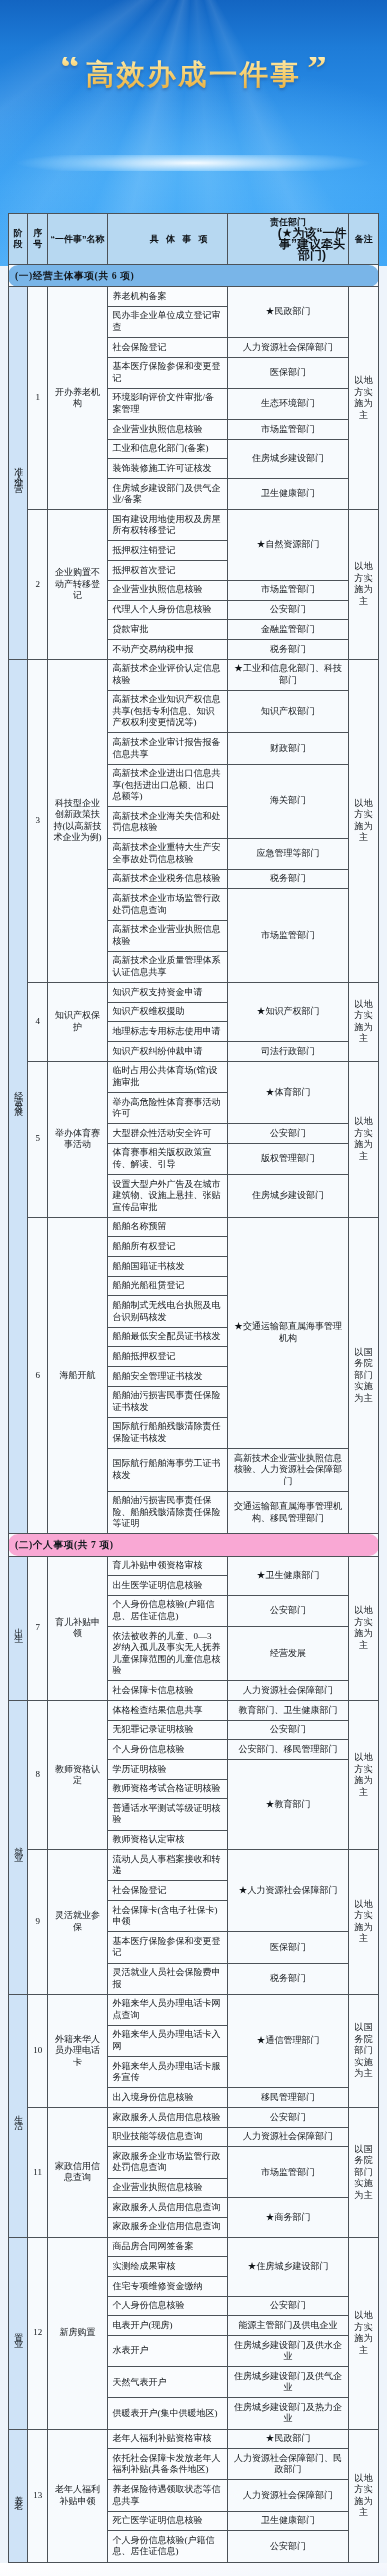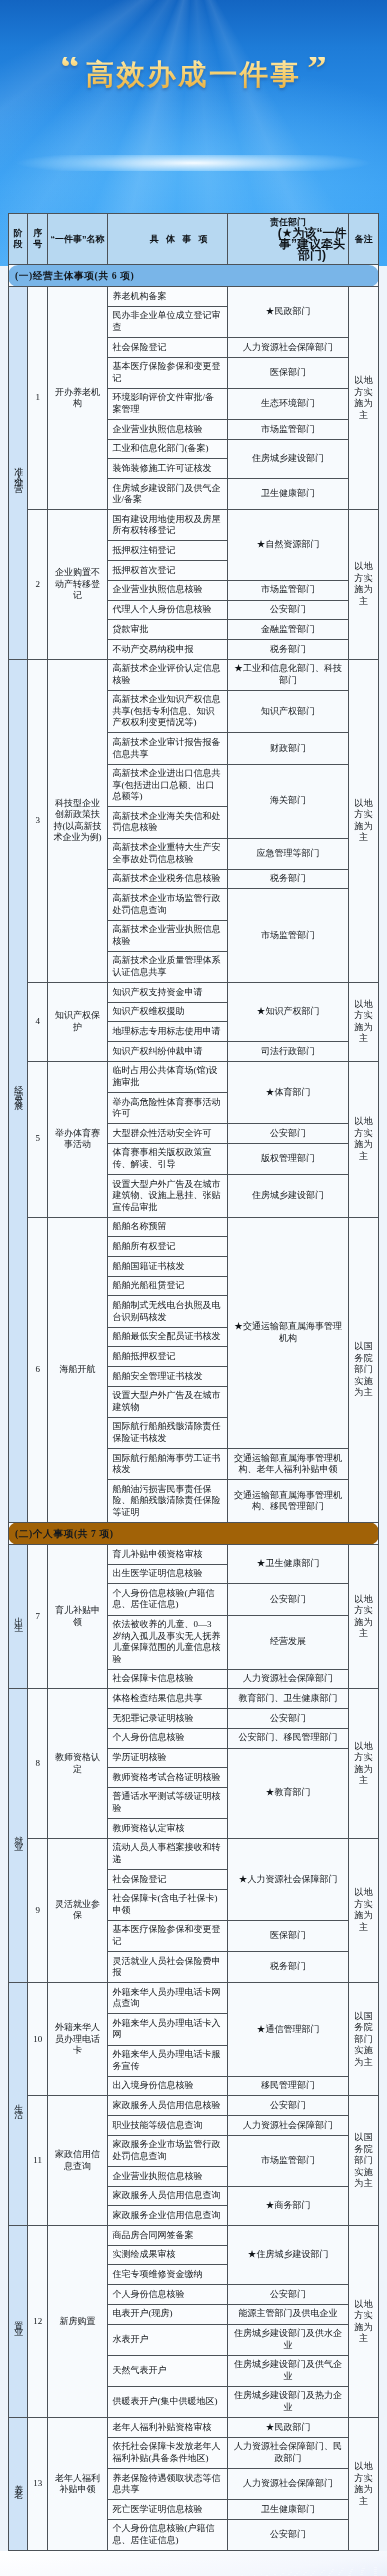--- a/index.html
+++ b/index.html
@@ -309,35 +309,35 @@
           <tr>
             <td class="item-cell">船舶最低安全配员证书核发</td>
           </tr>
           <tr>
             <td class="item-cell">船舶抵押权登记</td>
           </tr>
           <tr>
             <td class="item-cell">船舶安全管理证书核发</td>
           </tr>
           <tr>
-            <td class="item-cell">设置大型户外广告及在城市建筑物</td>
+            <td class="item-cell">船舶油污损害民事责任保险证书核发</td>
           </tr>
           <tr>
             <td class="item-cell">国际航行船舶残骸清除责任保险证书核发</td>
           </tr>
           <tr>
             <td class="item-cell">国际航行船舶海事劳工证书核发</td>
-            <td class="dept-cell" rowspan="1">交通运输部直属海事管理机构、老年人福利补贴申领</td>
+            <td class="dept-cell" rowspan="1">高新技术企业营业执照信息核验、人力资源社会保障部门</td>
           </tr>
           <tr>
             <td class="item-cell">船舶油污损害民事责任保险、船舶残骸清除责任保险等证明</td>
             <td class="dept-cell" rowspan="1">交通运输部直属海事管理机构、移民管理部门</td>
           </tr>
           <tr>
-            <td class="band" colspan="6" style="background: #a16207;">(二)个人事项(共 7 项)</td>
+            <td class="band" colspan="6" style="background: #f9a8d4;">(二)个人事项(共 7 项)</td>
           </tr>
           <tr>
             <td class="stage-cell" rowspan="5"><span class="vtext">出生</span></td>
             <td class="seq-cell" rowspan="5">7</td>
             <td class="name-cell" rowspan="5">育儿补贴申领</td>
             <td class="item-cell">育儿补贴申领资格审核</td>
             <td class="dept-cell" rowspan="2">★卫生健康部门</td>
             <td class="remark-cell" rowspan="5">以地方实施为主</td>
           </tr>
           <tr>

